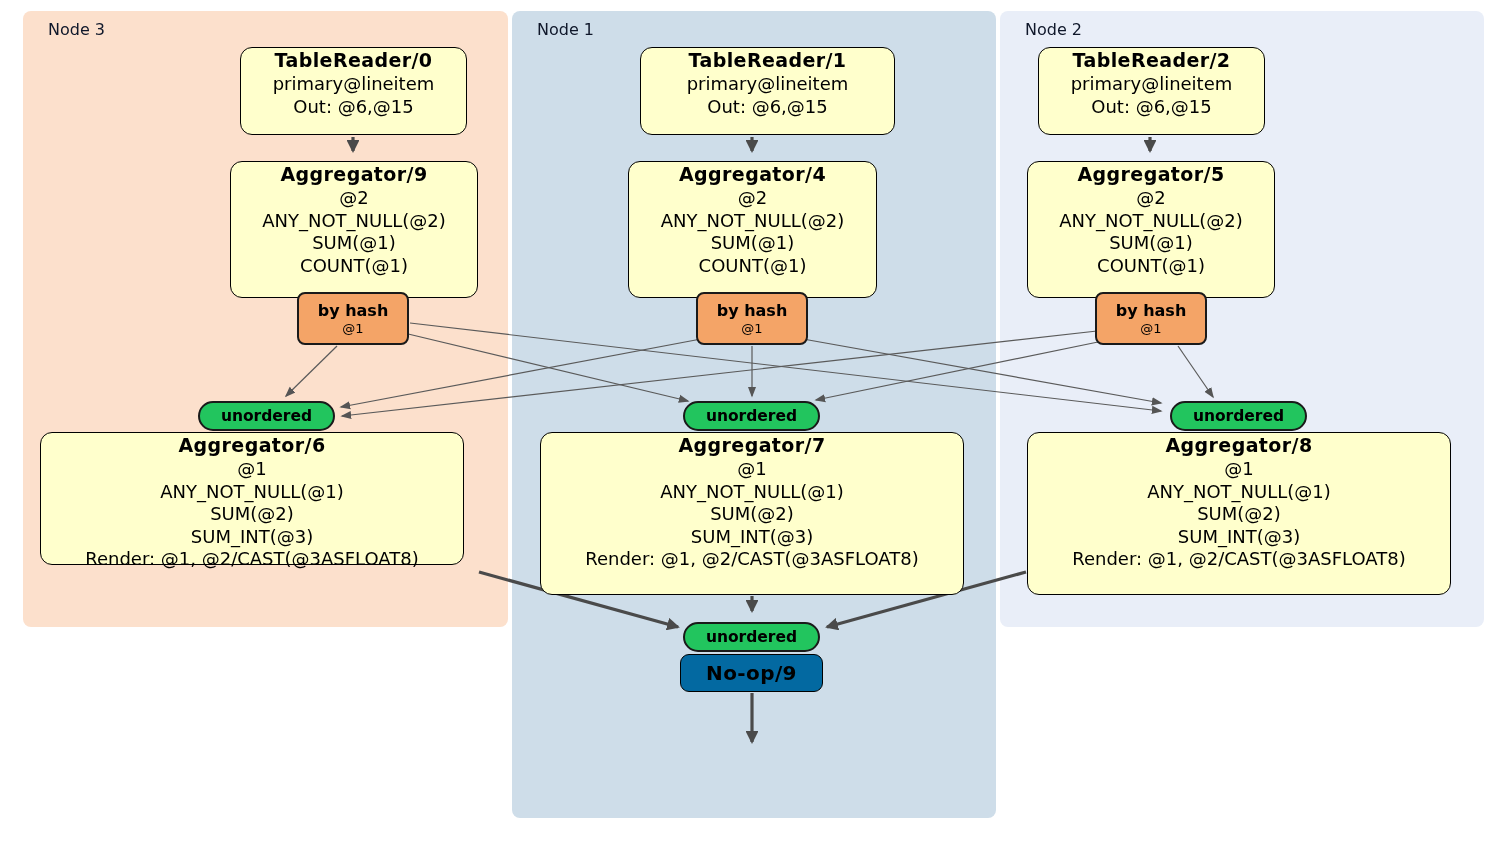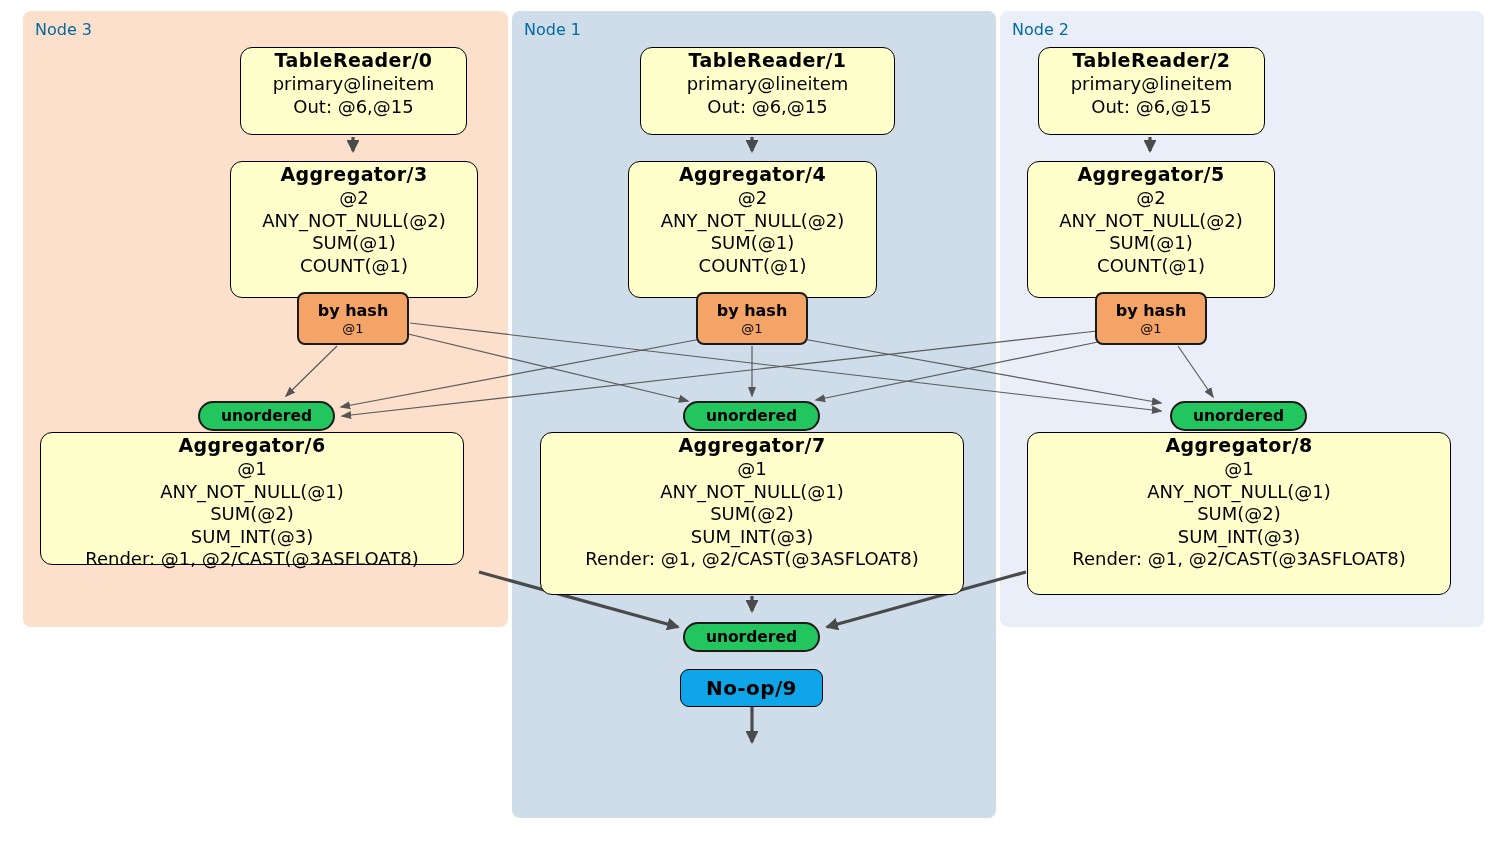--- a/index.html
+++ b/index.html
@@ -2,43 +2,43 @@
 <html><head>
 <meta charset="utf-8">
 <style>
   html,body{margin:0;padding:0;background:#ffffff;}
   #canvas{
     position:relative;width:1504px;height:842px;background:#ffffff;overflow:hidden;
     font-family:"DejaVu Sans","Liberation Sans",sans-serif;color:#000;
   }
   *{box-sizing:border-box;}
   .region{position:absolute;border-radius:8px;z-index:0;}
-  .region-label{position:absolute;top:9px;left:12px;font-size:16px;color:#0369a1;white-space:nowrap;}
+  .region-label{position:absolute;top:9px;left:25px;font-size:16px;color:#0f172a;white-space:nowrap;}
   #edges{position:absolute;left:0;top:0;z-index:1;}
   .proc{
     position:absolute;background:#ffffcc;border:1.5px solid #000;border-radius:12px;z-index:2;
     display:flex;flex-direction:column;justify-content:flex-start;align-items:center;text-align:center;
   }
   .proc-title{font-weight:bold;font-size:19px;line-height:25px;letter-spacing:.4px;white-space:nowrap;}
   .proc-line{font-size:18px;line-height:22.5px;white-space:nowrap;}
   .router{
     position:absolute;background:#f4a467;border:2px solid #1a1a1a;border-radius:8px;z-index:3;
     display:flex;flex-direction:column;justify-content:center;align-items:center;text-align:center;
   }
   .router-title{font-weight:bold;font-size:16px;line-height:20px;white-space:nowrap;}
   .router-detail{font-size:13px;line-height:16px;white-space:nowrap;}
   .sync{
     position:absolute;background:#22c55e;border:2px solid #1a1a1a;border-radius:16px;z-index:3;
     display:flex;justify-content:center;align-items:center;text-align:center;
     font-weight:bold;font-size:15.5px;white-space:nowrap;
   }
   .termbox{
-    position:absolute;background:#0ea5e9;border:1.5px solid #000;border-radius:9px;z-index:2;
+    position:absolute;background:#0369a1;border:1.5px solid #000;border-radius:9px;z-index:2;
     display:flex;justify-content:center;align-items:center;text-align:center;
-    font-weight:bold;font-size:20px;letter-spacing:.4px;white-space:nowrap;margin-top:15px;
+    font-weight:bold;font-size:20px;letter-spacing:.4px;white-space:nowrap;
   }
 </style>
 </head>
 <body>
 
 <div id="canvas">
 
   <div class="region" style="left:23px;top:11px;width:485px;height:616px;background:#fce0cc">
     <div class="region-label">Node 3</div>
   </div>
@@ -79,21 +79,21 @@
       <line x1="752" y1="693" x2="752" y2="742" marker-end="url(#aT)"></line>
     </g>
   </svg>
 
   <div class="proc" style="left:240px;top:47px;width:227px;height:88px">
     <div class="proc-title">TableReader/0</div>
     <div class="proc-line">primary@lineitem</div>
     <div class="proc-line">Out: @6,@15</div>
   </div>
   <div class="proc" style="left:230px;top:161px;width:248px;height:137px">
-    <div class="proc-title">Aggregator/3</div>
+    <div class="proc-title">Aggregator/9</div>
     <div class="proc-line">@2</div>
     <div class="proc-line">ANY_NOT_NULL(@2)</div>
     <div class="proc-line">SUM(@1)</div>
     <div class="proc-line">COUNT(@1)</div>
   </div>
   <div class="router" style="left:297px;top:292px;width:112px;height:53px">
     <div class="router-title">by hash</div>
     <div class="router-detail">@1</div>
   </div>
   <div class="sync" style="left:198px;top:401px;width:137px;height:30px">unordered</div>

